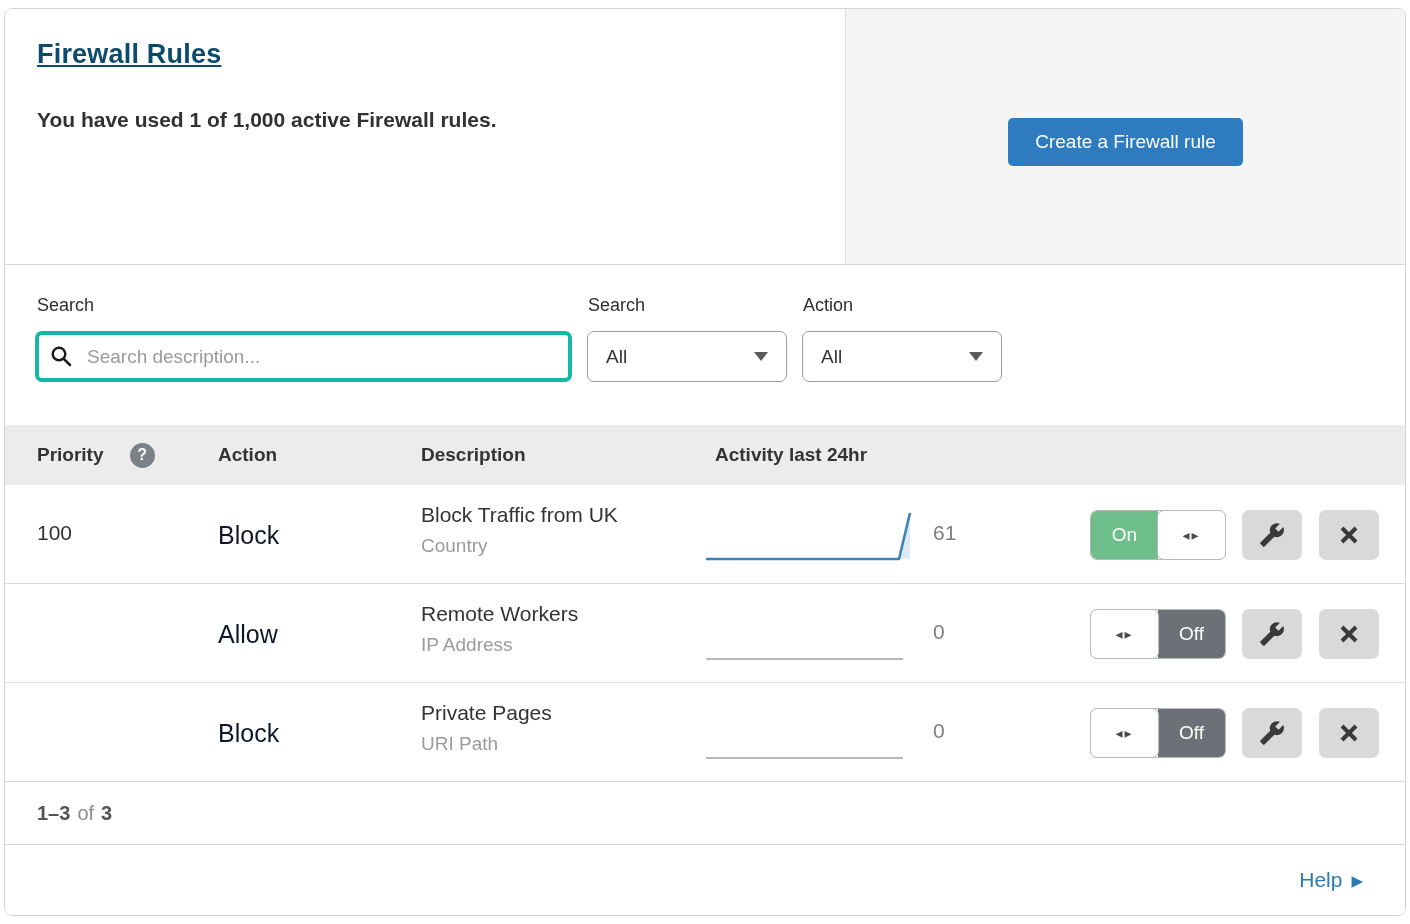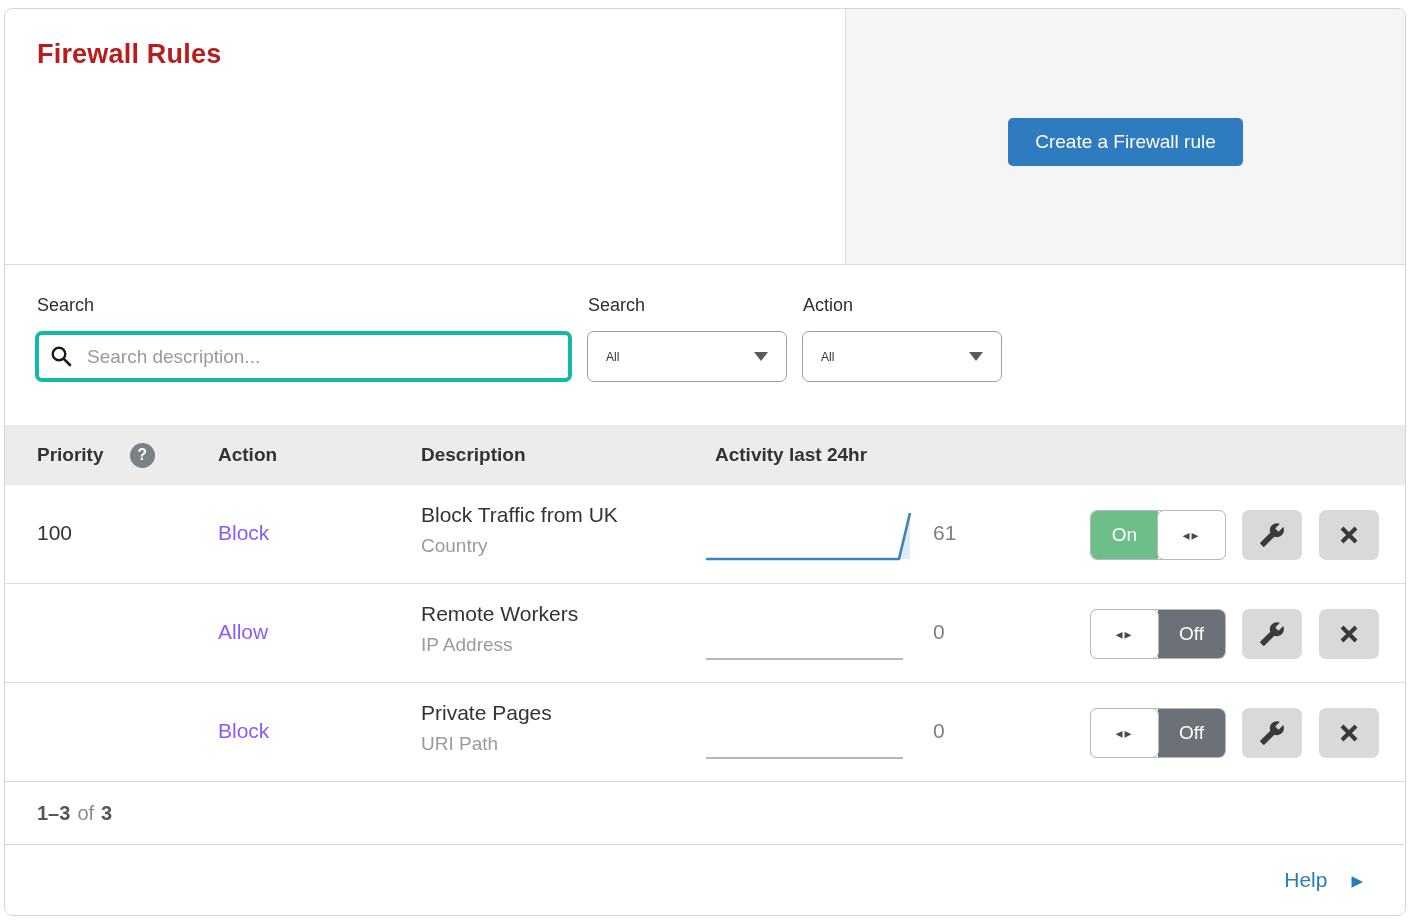--- a/index.html
+++ b/index.html
@@ -16,21 +16,21 @@
     border: 1px solid #d4d4d4;
     border-radius: 8px;
     overflow: hidden;
     background: #fff;
   }
 
   
   .header-zone { display: flex; height: 256px; border-bottom: 1px solid #d9d9d9; }
   .header-left { width: 841px; padding: 30px 32px; border-right: 1px solid #dedede; background: #fff; }
   .header-right { flex: 1; background: #f5f5f5; display: flex; align-items: center; justify-content: center; padding-top: 10px; }
-  .page-title { font-size: 27px; font-weight: 700; color: #b91c1c; margin-bottom: 12px; letter-spacing: .2px; }
+  .page-title { font-size: 27px; font-weight: 700; color: #0c4a6e; margin-bottom: 12px; letter-spacing: .2px; text-decoration: underline; }
   .page-desc { font-size: 21px; color: #3f3f3f; line-height: 38px; width: 775px; }
   .usage-note { font-size: 21px; font-weight: 700; color: #313131; margin-top: 38px; }
   .create-btn {
     background: #2f7bbf; color: #fff; border: none;
     font-family: "Liberation Sans", sans-serif;
     font-size: 19px; padding: 0 27px; height: 48px;
     border-radius: 5px; cursor: pointer;
   }
 
   
@@ -46,21 +46,21 @@
     padding: 0 16px 0 48px;
     font-family: "Liberation Sans", sans-serif;
     font-size: 19px; color: #333; outline: none; background: #fff;
   }
   .search-input::placeholder { color: #9a9a9a; }
   .search-icon { position: absolute; left: 15px; top: 14px; width: 22px; height: 22px; }
   .select-box {
     position: absolute; top: 66px; height: 51px; width: 200px;
     border: 1px solid #9c9c9c; border-radius: 7px;
     display: flex; align-items: center;
-    padding: 0 18px; font-size: 12px; color: #333;
+    padding: 0 18px; font-size: 19px; color: #333;
     cursor: pointer; background: #fff;
   }
   .sel-status { left: 582px; }
   .sel-action { left: 797px; }
   .caret {
     margin-left: auto; width: 0; height: 0;
     border-left: 7px solid transparent; border-right: 7px solid transparent;
     border-top: 9px solid #5a5a5a;
   }
   .ordering-btn {
@@ -83,21 +83,21 @@
   .th-activity { left: 710px; }
   .help-circle {
     width: 25px; height: 25px; border-radius: 50%;
     background: #7b8287; color: #fff; font-size: 16px; font-weight: 700;
     display: inline-flex; align-items: center; justify-content: center;
     cursor: pointer;
   }
 
   .rule-row { position: relative; height: 99px; background: #fff; border-bottom: 1px solid #dcdcdc; }
   .cell-priority { position: absolute; left: 32px; top: 36px; font-size: 21px; color: #333; }
-  .cell-action { position: absolute; left: 213px; top: 36px; font-size: 21px; color: #8b5cf6; }
+  .cell-action { position: absolute; left: 213px; top: 36px; font-size: 25px; color: #0f172a; }
   .cell-desc { position: absolute; left: 416px; top: 18px; }
   .desc-title { font-size: 21px; color: #333; }
   .desc-type { font-size: 19px; color: #9b9b9b; margin-top: 8px; }
   .spark { position: absolute; left: 698px; top: 22px; }
   .cell-count { position: absolute; left: 928px; top: 36px; font-size: 21px; color: #7f7f7f; }
 
   .toggle {
     position: absolute; left: 1085px; top: 25px; width: 136px; height: 50px;
     border: 1px solid #b9b9b9; border-radius: 7px;
     display: flex; cursor: pointer; background: #fff;
@@ -116,31 +116,32 @@
     display: flex; align-items: center; justify-content: center; cursor: pointer;
   }
   .btn-wrench { left: 1237px; }
   .btn-delete { left: 1314px; }
 
   
   .pagination { height: 63px; display: flex; align-items: center; padding-left: 32px; font-size: 20px; border-bottom: 1px solid #d9d9d9; background: #fff; }
   .pg-range, .pg-total { font-weight: 700; color: #565656; }
   .pg-of { color: #8a8a8a; margin: 0 7px; }
   .help-row { height: 70px; display: flex; align-items: center; justify-content: flex-end; padding-right: 42px; background: #fff; }
-  .help-link { color: #2a7cb8; font-size: 21px; display: flex; align-items: center; gap: 24px; cursor: pointer; text-decoration: none; }
+  .help-link { color: #2a7cb8; font-size: 21px; display: flex; align-items: center; gap: 9px; cursor: pointer; text-decoration: none; }
   .help-arrow { font-size: 15px; margin-top: 2px; }
 </style>
 </head>
 <body>
 
 <div class="card">
 
   <div class="header-zone">
     <div class="header-left">
       <div class="page-title">Firewall Rules</div>
+      <div class="usage-note">You have used 1 of 1,000 active Firewall rules.</div>
     </div>
     <div class="header-right">
       <button class="create-btn">Create a Firewall rule</button>
     </div>
   </div>
 
   <div class="filter-zone">
     <span class="filter-label lbl-search">Search</span>
     <span class="filter-label lbl-status">Search</span>
     <span class="filter-label lbl-action">Action</span>

